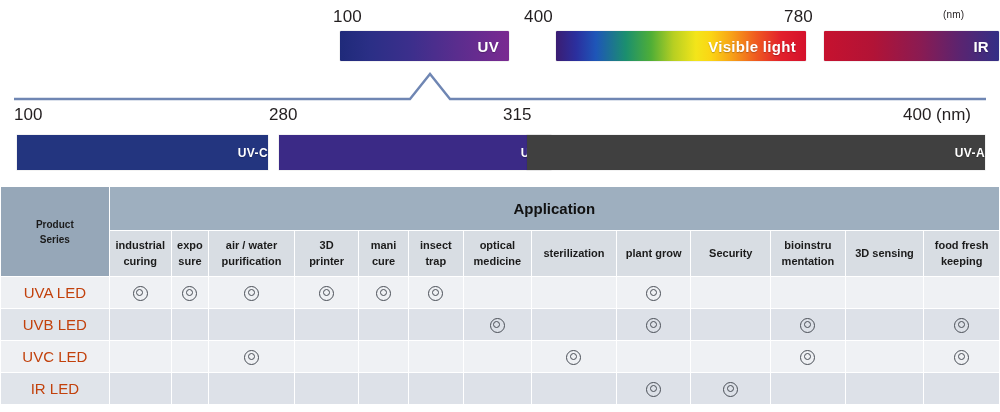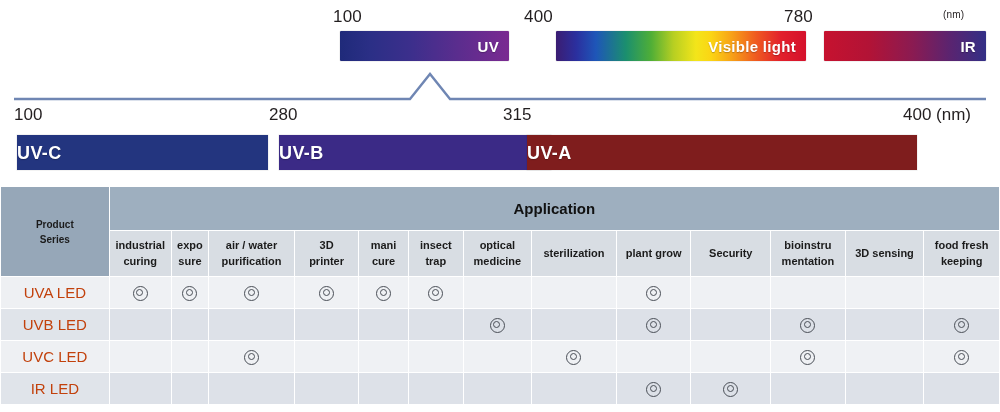--- a/index.html
+++ b/index.html
@@ -59,20 +59,21 @@
       #f3e51a 56%,
       #fbd514 62%,
       #f7a317 70%,
       #ef5a20 80%,
       #e2202c 90%,
       #d4112c 100%);
   }
   #bar-ir{
     left:824px;width:162px;
     background:linear-gradient(90deg,#c6122f 0%, #b21336 28%, #8a1b52 55%, #5a2470 78%, #332f86 100%);
+    padding-left:13px;
   }
 
   
   #bracket{position:absolute;left:0;top:62px;width:1000px;height:44px;}
 
   
   #uvband{position:absolute;left:0;top:105px;width:1000px;height:72px;}
   .uv-tick{
     position:absolute;
     top:0px;
@@ -81,28 +82,28 @@
     white-space:nowrap;
   }
   .uv-bar{
     position:absolute;
     top:30px;height:35px;
     box-shadow:0 0 0 0.5px rgba(0,0,0,.10);
   }
   .uv-bar span{
     position:absolute;left:0;right:0;top:50%;
     transform:translateY(-50%);
-    text-align:left;
-    color:#fff;font-weight:bold;font-size:18px;
+    text-align:right;
+    color:#fff;font-weight:bold;font-size:12px;
     letter-spacing:.4px;
     text-shadow:0 1px 1px rgba(0,0,0,.25);
   }
   #uv-c{left:17px;width:251px;background:#23357f;}
   #uv-b{left:279px;width:272px;background:#3b2a86;}
-  #uv-a{left:527px;width:390px;background:#7f1d1d;}
+  #uv-a{left:527px;width:458px;background:#404040;}
 
   
   #app-table{
     position:absolute;left:0;top:186px;
     width:1000px;
     border-collapse:collapse;
     table-layout:fixed;
   }
   #app-table td,#app-table th{
     padding:0;

